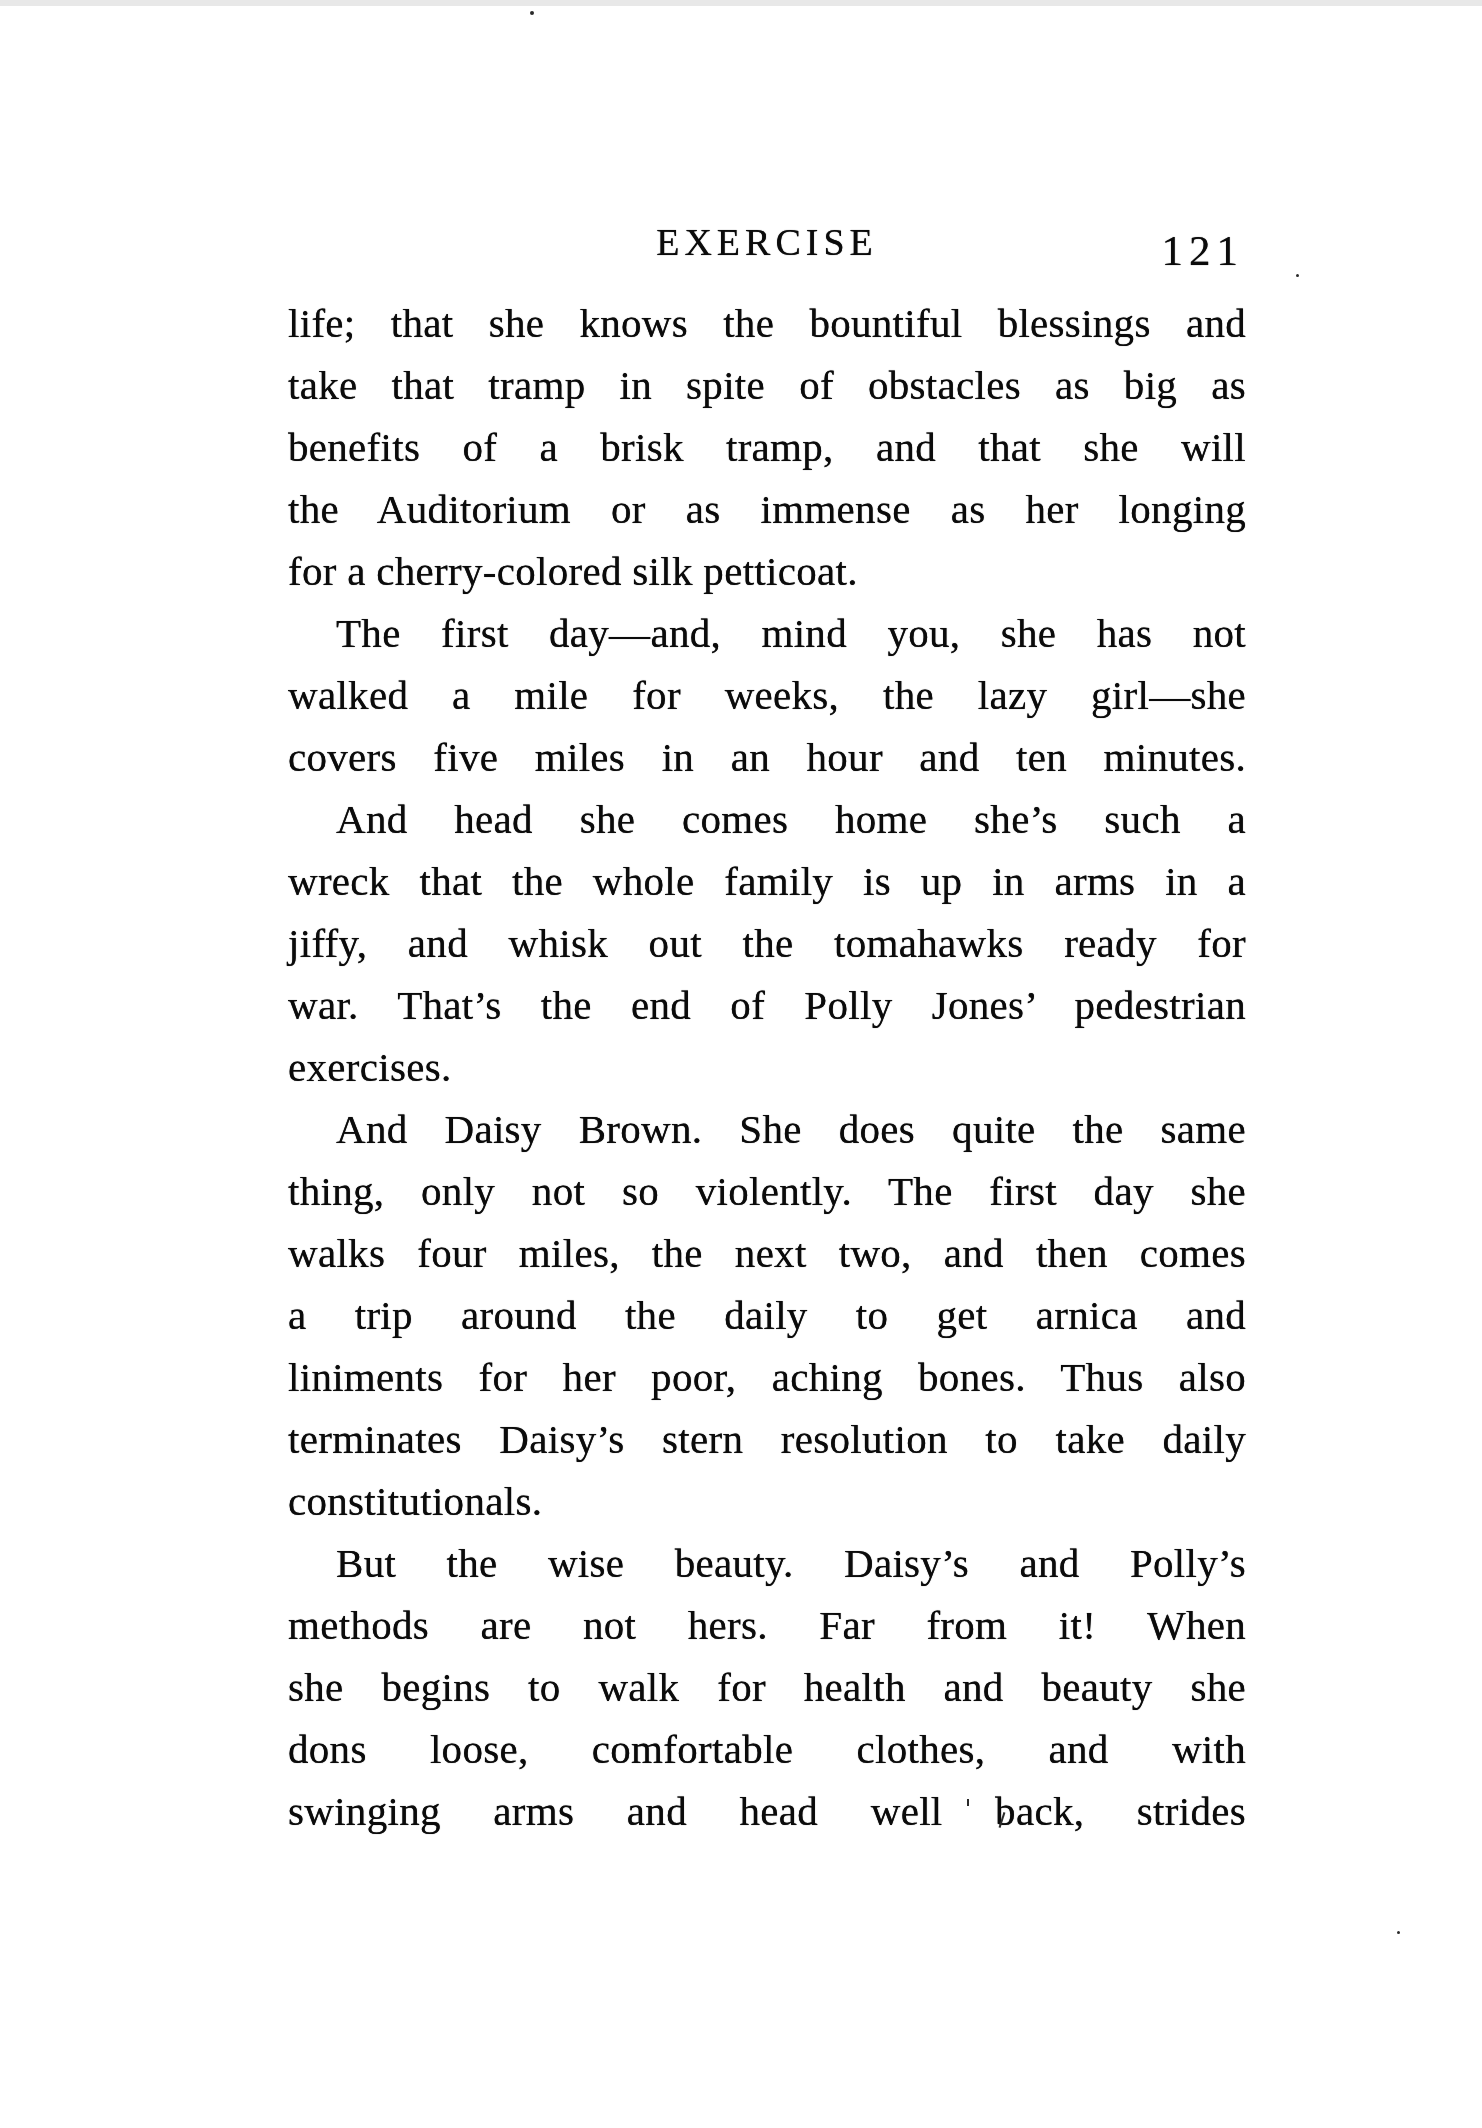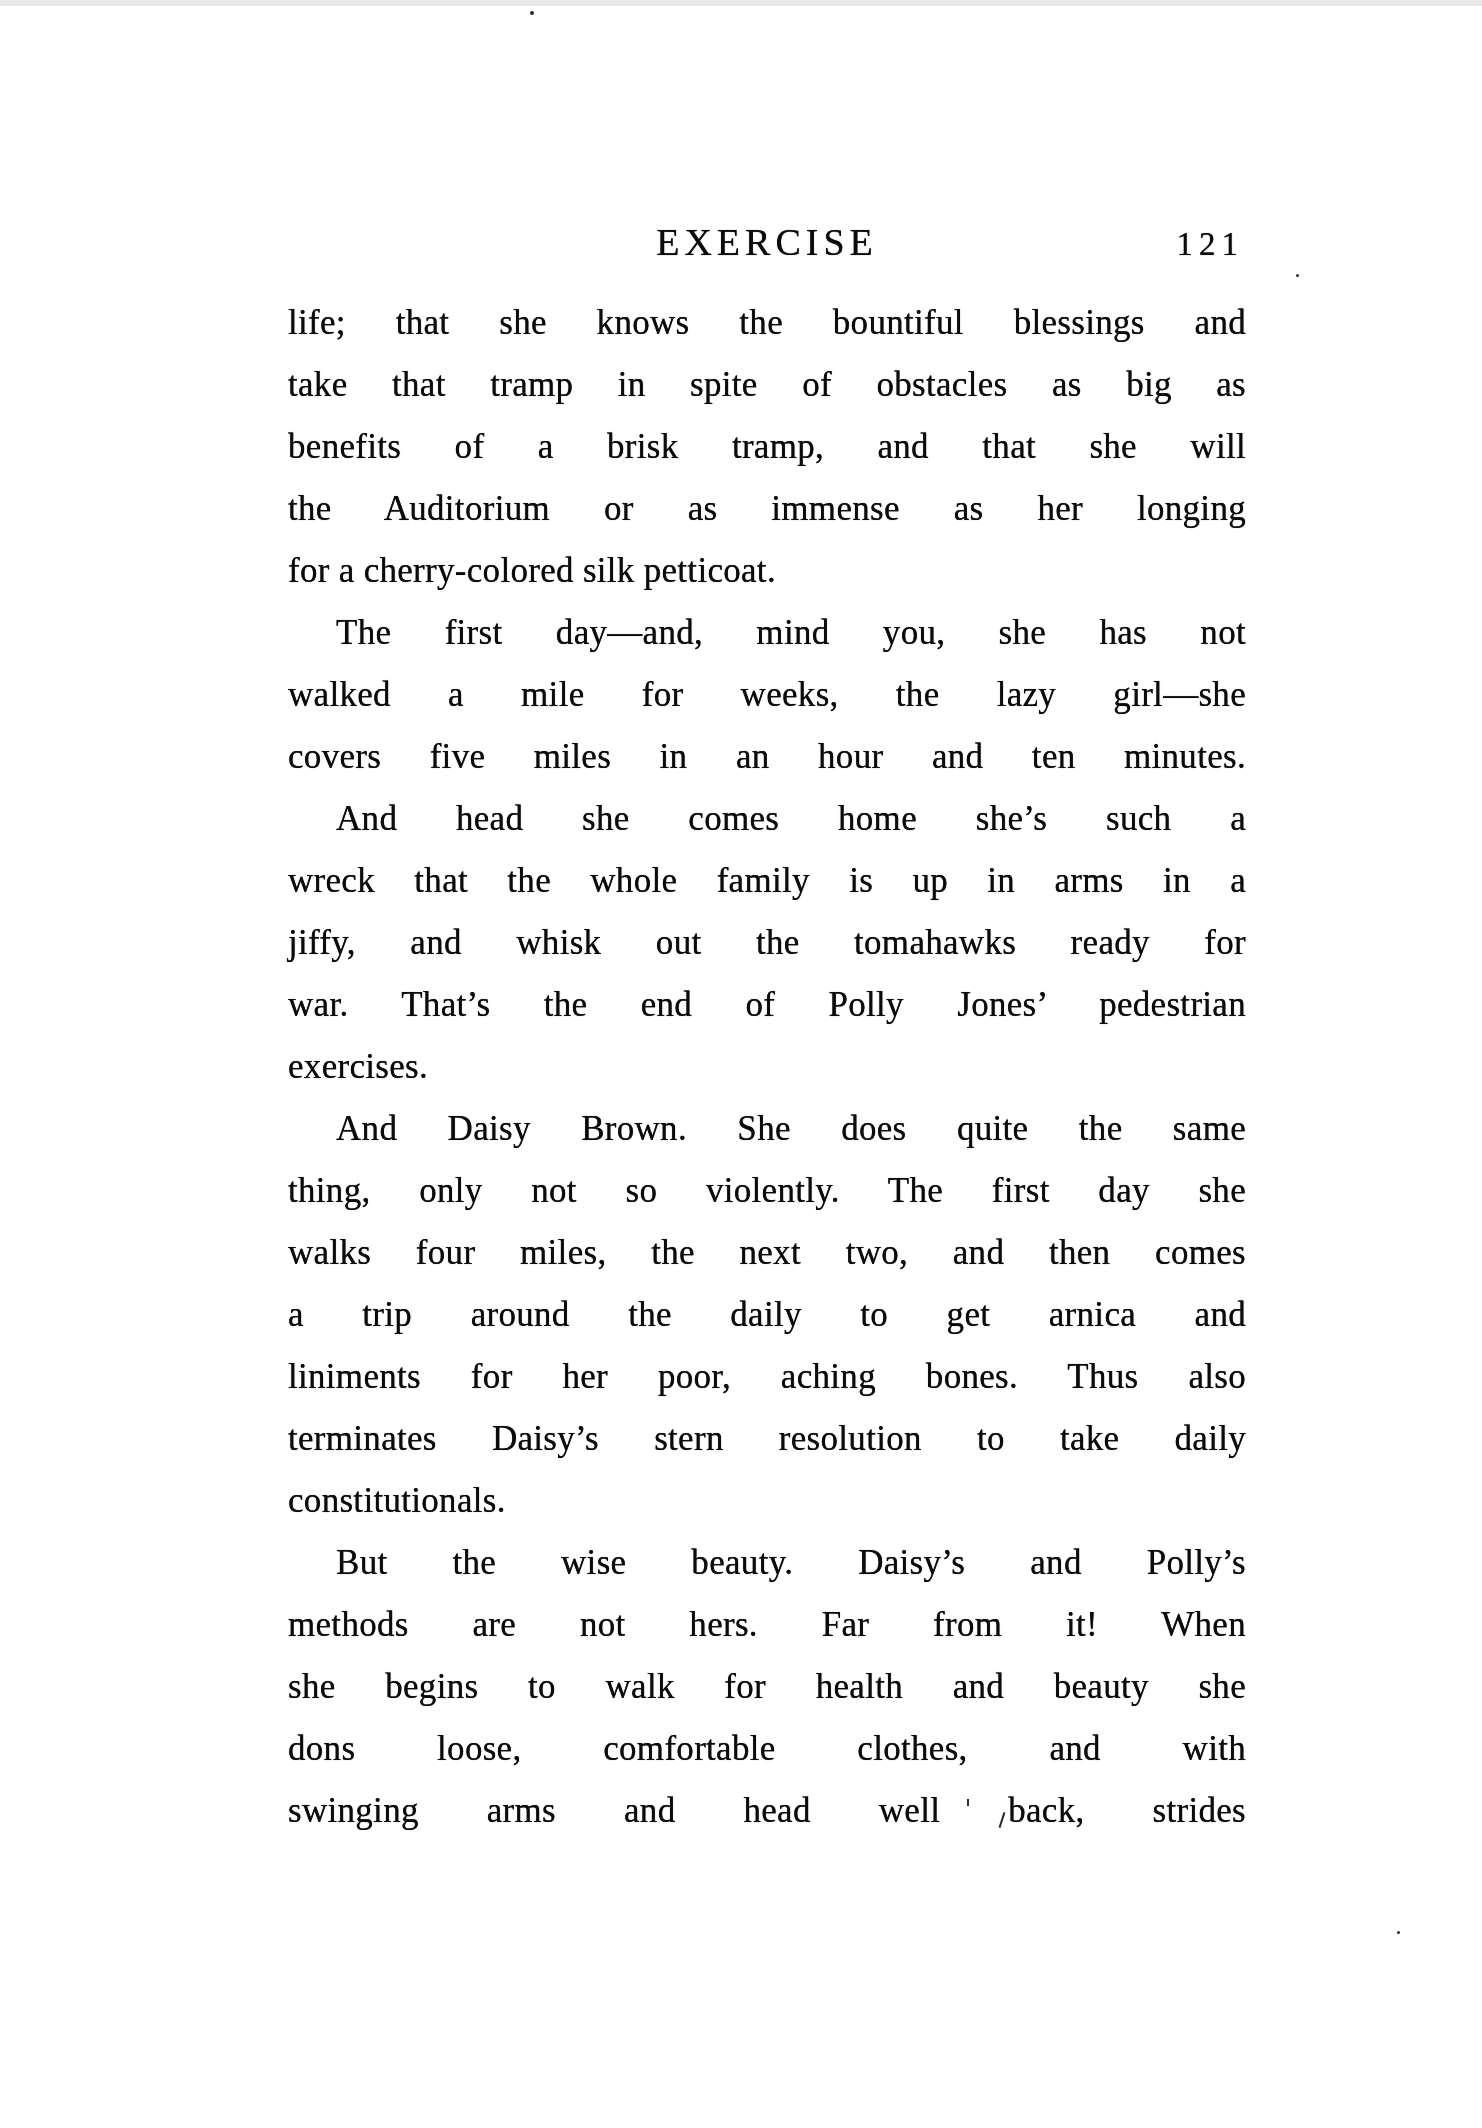--- a/index.html
+++ b/index.html
@@ -36,33 +36,33 @@
     font-size: 38px;
     letter-spacing: 5px;
     text-shadow: 0 0 0.8px rgba(0,0,0,0.85);
     white-space: nowrap;
   }
 
   .page-number {
     position: absolute;
     right: 2px;
     top: 20px;
-    font-size: 33px;
+    font-size: 43px;
     letter-spacing: 6px;
     text-shadow: 0 0 0.8px rgba(0,0,0,0.85);
     white-space: nowrap;
     text-align: right;
   }
 
   .body-text { position: relative; }
 
   .text-line {
     height: 62px;
     line-height: 62px;
-    font-size: 35px;
+    font-size: 41px;
     letter-spacing: 0.3px;
     text-shadow: 0 0 0.7px rgba(0,0,0,0.9);
     text-align: justify;
     text-align-last: justify;
     overflow: visible;
     white-space: nowrap; 
   }
   .text-line { white-space: normal; }
   .text-line.flush-left {
     text-align: left;

